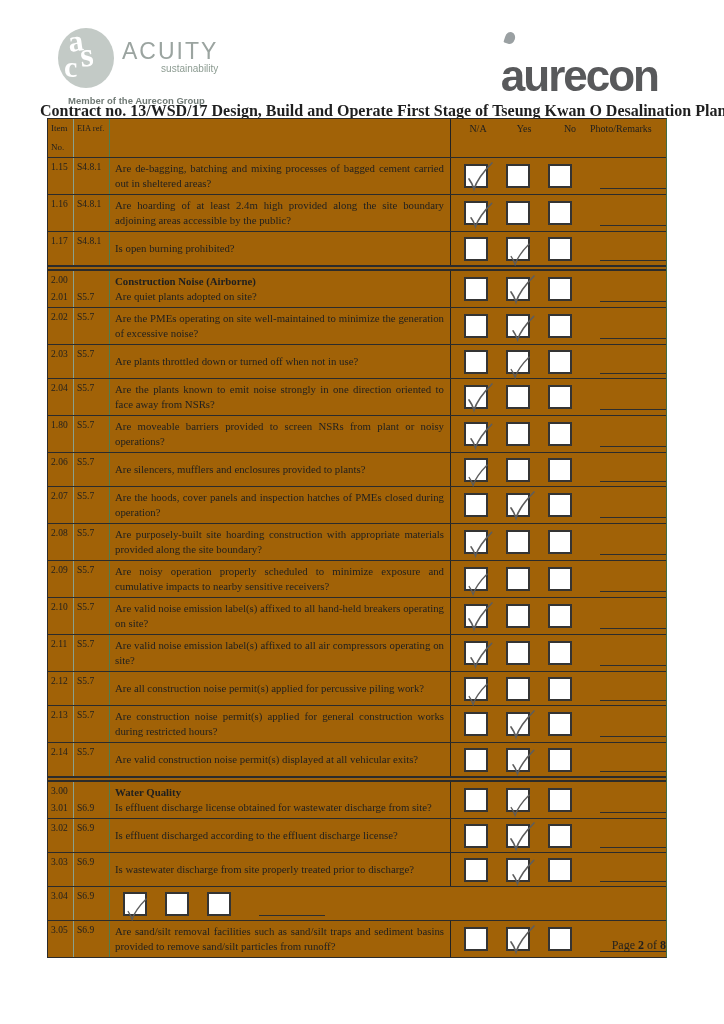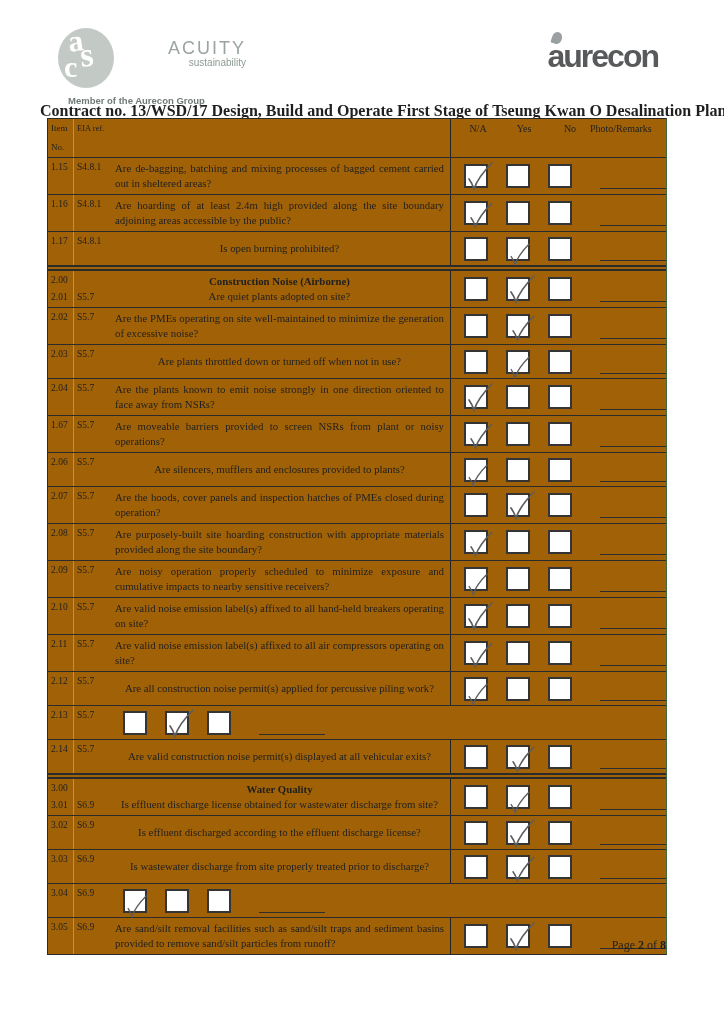--- a/index.html
+++ b/index.html
@@ -18,38 +18,38 @@
     background:#c3cac6; position:relative; flex:none;
     font-family:"Liberation Serif",serif; font-weight:bold;
   }
   .acuity-mark span { position:absolute; color:#ffffff; }
   .m-a { font-size:30px; top:-4px; left:10px; transform:rotate(-8deg); }
   .m-s { font-size:34px; top:8px; left:22px; color:#aab3af; transform:rotate(-6deg); }
   .m-c { font-size:30px; top:22px; left:6px; }
   .acuity-words { margin-left:8px; padding-top:10px; }
   .acuity-name {
     font-family:"Liberation Sans","DejaVu Sans",sans-serif;
-    font-size:18px; letter-spacing:2px; color:#9ba4a0; font-weight:400;margin-left:46px;
+    font-size:23px; letter-spacing:2px; color:#9ba4a0; font-weight:400;
   }
   .acuity-sub {
     font-family:"Liberation Sans","DejaVu Sans",sans-serif;
     font-size:10px; color:#8d9c92; text-align:right; margin-top:-2px;
   }
   .acuity-member {
     font-family:"Liberation Sans","DejaVu Sans",sans-serif;
     font-size:9.5px; font-weight:bold; color:#707a75;
     margin-top:7px; margin-left:10px; white-space:nowrap;
   }
   .aurecon-logo {
     position:absolute; right:66px; top:30px; height:54px;
     font-family:"Liberation Sans","DejaVu Sans",sans-serif;
   }
   .aurecon-text {
-    display:block; margin-top:6px;
-    font-size:32px; line-height:40px; font-weight:bold;
+    display:block; margin-top:26px;
+    font-size:44px; line-height:40px; font-weight:bold;
     color:#58595b; letter-spacing:-2px;
   }
   .aurecon-accent {
     position:absolute; left:4px; top:2px; width:10px; height:12px;
     background:#9aa0a2; border-radius:50% 50% 50% 10%;
     transform:rotate(18deg);
   }
 
   
   .doc-title {
@@ -73,21 +73,21 @@
     display:flex; flex-direction:column; justify-content:space-between;
   }
   .c-eia {
     width:36px; flex:none; font-size:9.5px; line-height:15px;
     border-right:1.3px solid #4e7d52;
   }
   .section-row .c-eia { display:flex; align-items:flex-end; }
   .c-q {
     flex:1; border-right:1.6px solid #222;
     font-size:10.8px; line-height:15px; padding:3px 6px 3px 5px;
-    display:flex; flex-direction:column; justify-content:center;align-items:center;
+    display:flex; flex-direction:column; justify-content:center;
   }
   .section-row .c-q { justify-content:space-between; }
   .q-text { text-align:justify; }
   .section-title { font-weight:bold; }
   .c-checks {
     width:215px; flex:none; display:flex; align-items:center;
     padding:0 0 0 13px; position:relative;
   }
   .cbx {
     width:24px; height:24px; border:2.5px solid #343434; background:#fff;
@@ -307,21 +307,21 @@
                 <path d="M7 19 Q10 23 12 29 Q16 17 30 3"></path>
               </svg>
             </span>
       <span class="cbx"></span>
       <span class="cbx"></span>
       <span class="remark-line"></span>
     </div>
   </div>
         <div class="row body-row">
     <div class="cell c-item">
-      <div>1.67</div>
+      <div>1.80</div>
 
     </div>
     <div class="cell c-eia">S5.7</div>
     <div class="cell c-q">
 
       <div class="q-text">Are moveable barriers provided to screen NSRs from plant or noisy operations?</div>
     </div>
     <div class="cell c-checks">
       <span class="cbx">
               <svg viewBox="0 0 34 34" class="tick tick-v1">
@@ -479,20 +479,24 @@
       <span class="cbx"></span>
       <span class="remark-line"></span>
     </div>
   </div>
         <div class="row body-row">
     <div class="cell c-item">
       <div>2.13</div>
 
     </div>
     <div class="cell c-eia">S5.7</div>
+    <div class="cell c-q">
+
+      <div class="q-text">Are construction noise permit(s) applied for general construction works during restricted hours?</div>
+    </div>
     <div class="cell c-checks">
       <span class="cbx"></span>
       <span class="cbx">
               <svg viewBox="0 0 34 34" class="tick tick-v0">
                 <path d="M7 19 Q10 23 12 29 Q16 17 30 3"></path>
               </svg>
             </span>
       <span class="cbx"></span>
       <span class="remark-line"></span>
     </div>

